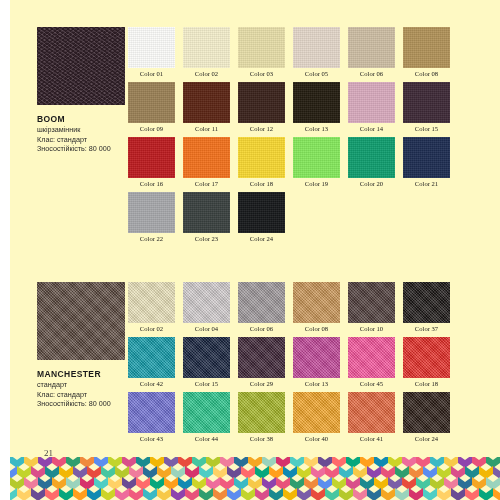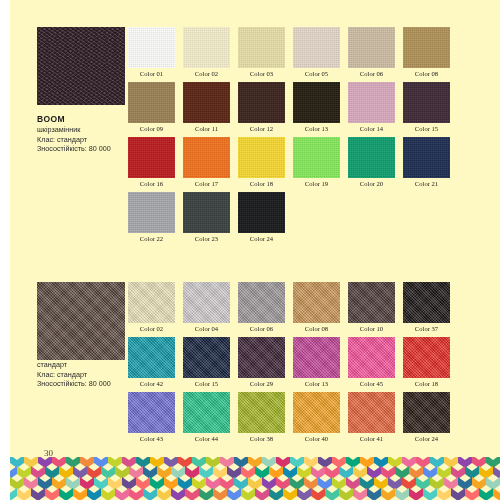--- a/index.html
+++ b/index.html
@@ -266,20 +266,21 @@
         </div>
       </div>
   </div>
 
   <div class="section" id="section-manchester">
 
     <div class="info-panel" style="top:27px;">
       <div class="hero-swatch" style="background: rgb(92, 74, 64);">
         <div class="tex" id="hero-tex-manchester" style="background-image: repeating-linear-gradient(45deg, rgba(255, 255, 255, 0.18) 0px, rgba(255, 255, 255, 0.18) 1px, rgba(0, 0, 0, 0.14) 1px, rgba(0, 0, 0, 0.14) 2px), repeating-linear-gradient(-45deg, rgba(255, 255, 255, 0.12) 0px, rgba(255, 255, 255, 0.12) 1px, rgba(0, 0, 0, 0.1) 1px, rgba(0, 0, 0, 0.1) 2px);"></div>
       </div>
+      <div class="info-title">MANCHESTER</div>
       <div class="info-line">стандарт</div>
       <div class="info-line">Клас: стандарт</div>
       <div class="info-line">Зносостійкість: 80 000</div>
     </div>
 
     <div class="grid" id="grid-manchester" style="top:27px;">
         <div class="cell">
           <div class="chip" style="background: rgb(232, 224, 185);">
             <div class="tex" style="background-image: repeating-linear-gradient(45deg, rgba(255, 255, 255, 0.16) 0px, rgba(255, 255, 255, 0.16) 1px, rgba(0, 0, 0, 0.1) 1px, rgba(0, 0, 0, 0.1) 2px), repeating-linear-gradient(-45deg, rgba(255, 255, 255, 0.1) 0px, rgba(255, 255, 255, 0.1) 1px, rgba(0, 0, 0, 0.07) 1px, rgba(0, 0, 0, 0.07) 2px);"></div>
           </div>
@@ -383,21 +384,21 @@
         </div>
         <div class="cell">
           <div class="chip" style="background: rgb(43, 29, 22);">
             <div class="tex" style="background-image: repeating-linear-gradient(45deg, rgba(255, 255, 255, 0.16) 0px, rgba(255, 255, 255, 0.16) 1px, rgba(0, 0, 0, 0.1) 1px, rgba(0, 0, 0, 0.1) 2px), repeating-linear-gradient(-45deg, rgba(255, 255, 255, 0.1) 0px, rgba(255, 255, 255, 0.1) 1px, rgba(0, 0, 0, 0.07) 1px, rgba(0, 0, 0, 0.07) 2px);"></div>
           </div>
           <div class="cap">Color 24</div>
         </div>
       </div>
   </div>
 
-  <div class="page-number">30</div>
+  <div class="page-number">21</div>
 
   <div class="chevron-band">
     <svg id="chevron-svg" width="500" height="43" viewBox="0 0 500 43">
         <polygon points="-14,-2 -7,3 0,-2 0,6 -7,11 -14,6" fill="#f05a7e"></polygon>
         <polygon points="0,-2 7,3 14,-2 14,6 7,11 0,6" fill="#3bb9c4"></polygon>
         <polygon points="14,-2 21,3 28,-2 28,6 21,11 14,6" fill="#f7c948"></polygon>
         <polygon points="28,-2 35,3 42,-2 42,6 35,11 28,6" fill="#8e44ad"></polygon>
         <polygon points="42,-2 49,3 56,-2 56,6 49,11 42,6" fill="#e8527a"></polygon>
         <polygon points="56,-2 63,3 70,-2 70,6 63,11 56,6" fill="#2f9e6e"></polygon>
         <polygon points="70,-2 77,3 84,-2 84,6 77,11 70,6" fill="#f08a3c"></polygon>

